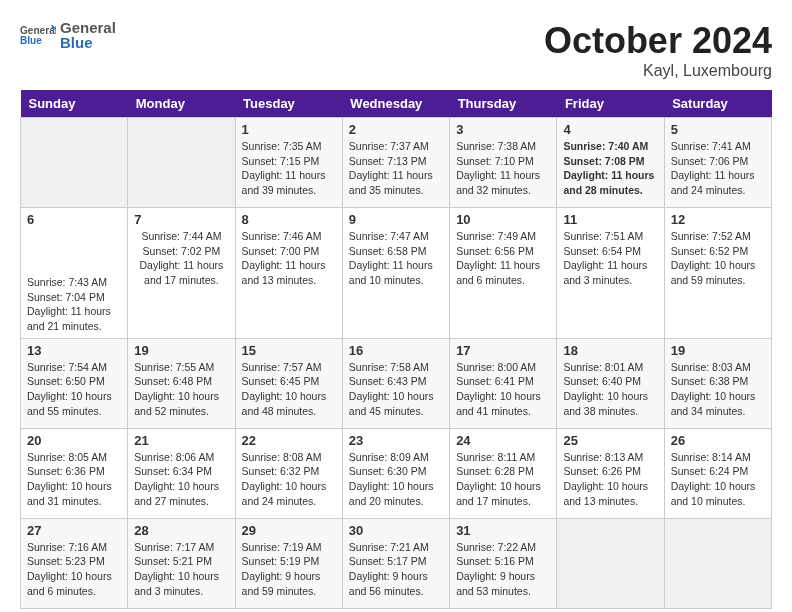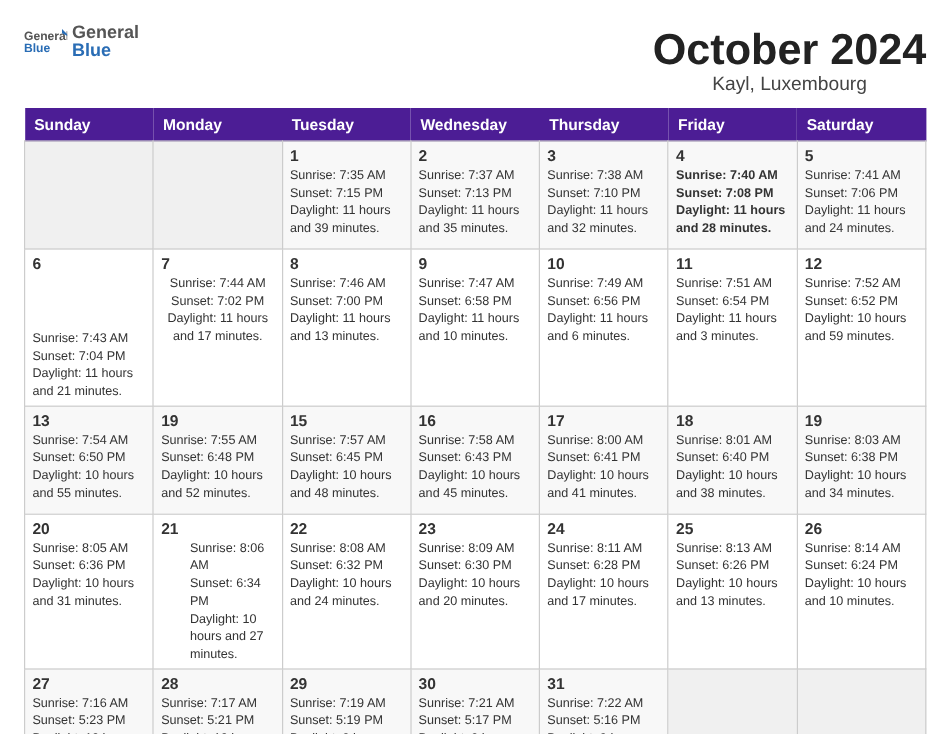--- a/index.html
+++ b/index.html
@@ -19,21 +19,21 @@
     .logo {
       display: flex;
       align-items: center;
       gap: 4px;
     }
     .logo-icon {
       width: 36px;
       height: 30px;
     }
     .title-section {
-      text-align: center;
+      text-align: right;
       margin-left: 28px;
     }
     .month-title {
       font-size: 36px;
       font-weight: bold;
       color: #222;
     }
     .location-title {
       font-size: 16px;
       color: #444;
@@ -239,21 +239,21 @@
       </tr>
       <tr>
         <td>
           <span class="day-number">20</span>
           <div class="day-info" style="white-space: pre-line;">Sunrise: 8:05 AM
 Sunset: 6:36 PM
 Daylight: 10 hours and 31 minutes.</div>
         </td>
         <td>
           <span class="day-number">21</span>
-          <div class="day-info" style="white-space: pre-line; margin-left: 24px;">Sunrise: 8:06 AM
+          <div class="day-info" style="white-space: pre-line;">Sunrise: 8:06 AM
 Sunset: 6:34 PM
 Daylight: 10 hours and 27 minutes.</div>
         </td>
         <td>
           <span class="day-number">22</span>
           <div class="day-info" style="white-space: pre-line;">Sunrise: 8:08 AM
 Sunset: 6:32 PM
 Daylight: 10 hours and 24 minutes.</div>
         </td>
         <td>

